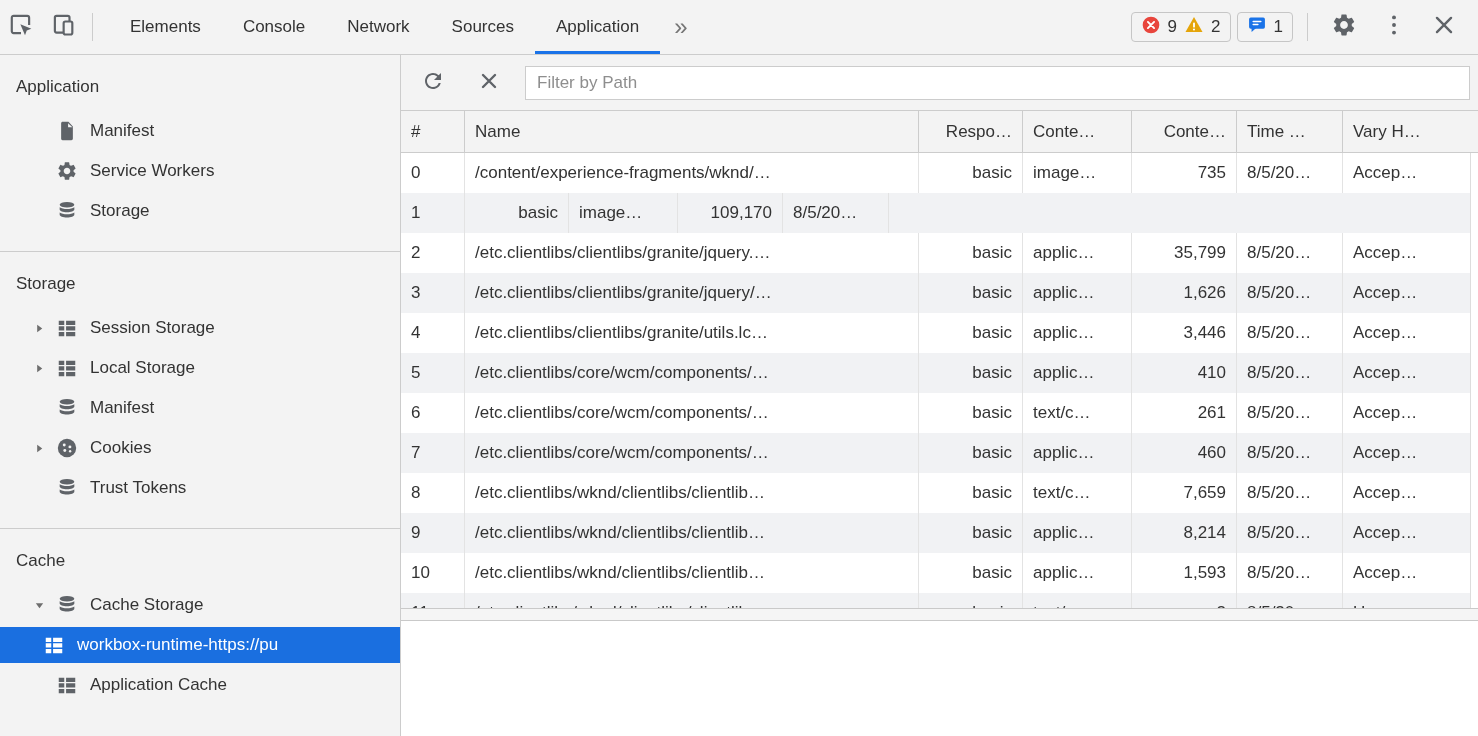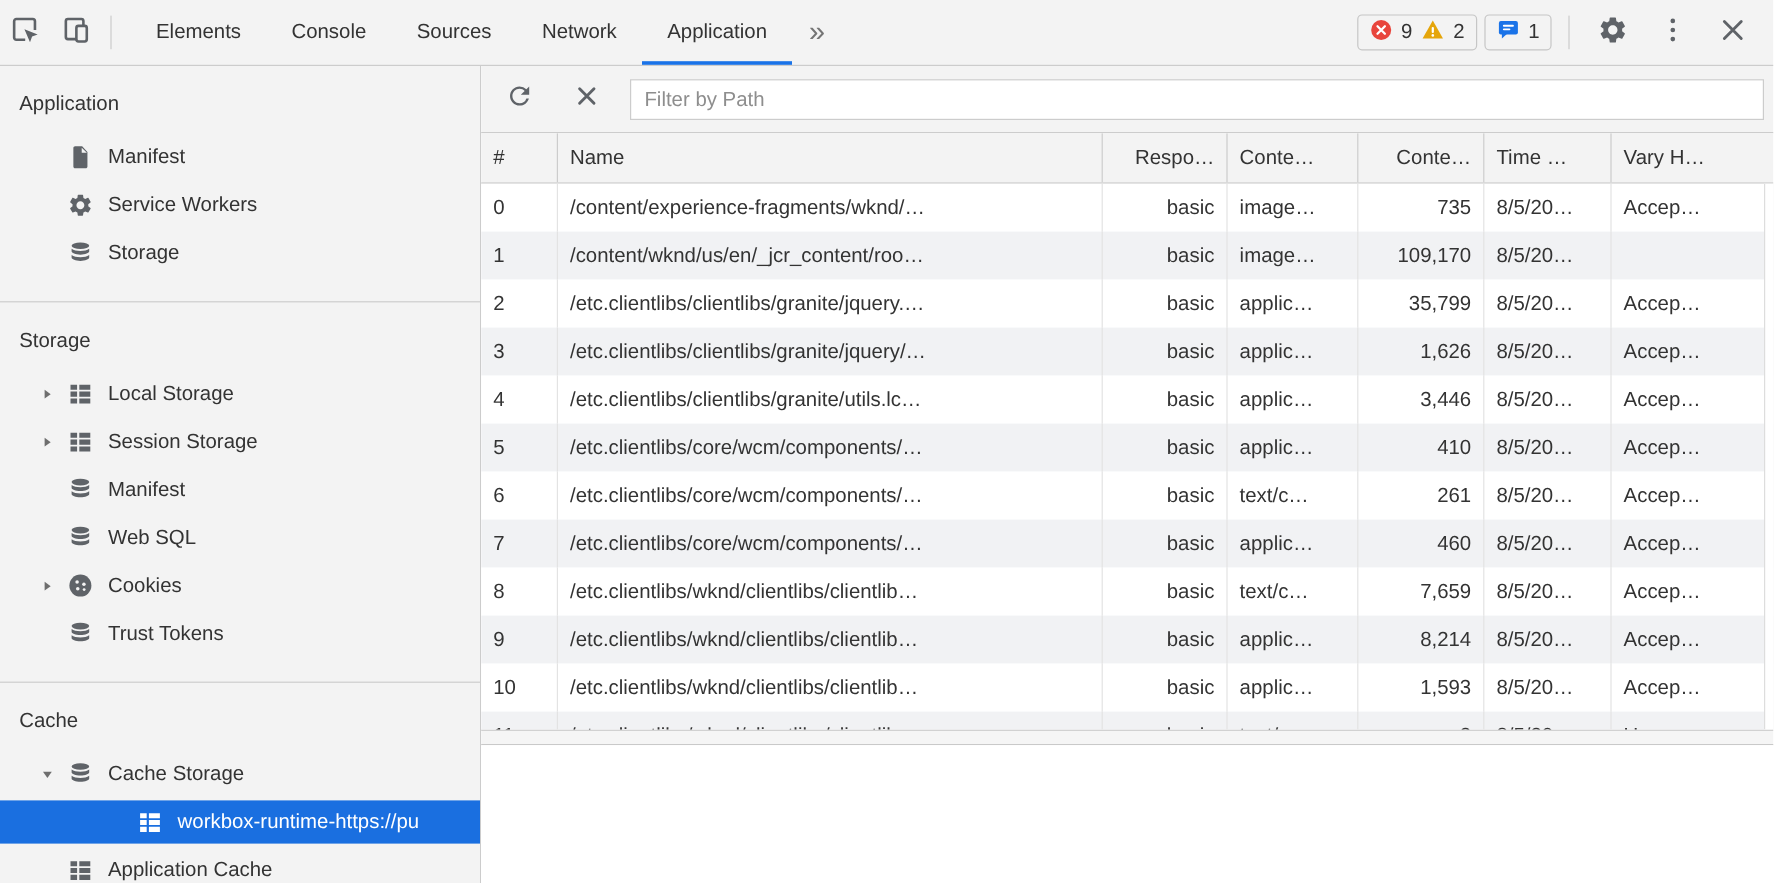--- a/index.html
+++ b/index.html
@@ -31,21 +31,21 @@
   
   .dt-body { display:flex; height:681px; }
   .sidebar { width:401px; flex:none; background:#f3f3f3; border-right:1px solid #ccc; overflow:hidden; }
   .sb-header { padding:22px 0 14px 16px; font-size:17px; color:#333; }
   .sb-divider { border-top:1px solid #ccc; margin-top:20px; }
   .sb-item { height:40px; display:flex; align-items:center; padding-left:34px; font-size:17px; white-space:nowrap; cursor:default; }
   .sb-item .expander { width:22px; flex:none; display:flex; align-items:center; color:#6e6e6e; }
   .sb-item .expander svg { width:11px; height:11px; }
   .icon { width:22px; height:22px; flex:none; margin-right:12px; color:#5f6368; display:inline-flex; }
   .icon svg { width:100%; height:100%; }
-  .sb-item.indent2 { padding-left:114px; }
+  .sb-item.indent2 { padding-left:43px; }
   .sb-item.selected { color:#fff; height:36px; margin:2px 0; }
   .sb-item.selected .icon { color:#fff; }
   
   .main { flex:1; min-width:0; display:flex; flex-direction:column; background:#fff; }
   .filter-bar { height:56px; flex:none; background:#f3f3f3; border-bottom:1px solid #ccc; display:flex; align-items:center; padding:0 8px 0 12px; }
   .fb-btn { width:40px; flex:none; display:flex; align-items:center; justify-content:center; color:#5f6368; }
   .fb-btn svg { width:24px; height:24px; }
   .fb-btn + .fb-btn { margin-left:16px; }
   .filter-input {
     flex:1; height:34px; margin-left:16px; border:1px solid #ccc; background:#fff;
@@ -85,22 +85,22 @@
         <svg viewBox="0 0 24 24" width="26" height="26" fill="none" stroke="currentColor" stroke-width="2">
           <rect x="4.5" y="3.5" width="13.5" height="15.5" rx="1.6"></rect>
           <rect x="12.6" y="8.8" width="8" height="12" rx="1.6" fill="#f3f3f3"></rect>
         </svg>
       </span>
     </div>
     <div class="vsep"></div>
     <div class="tabs" id="tabs">
         <div class="tab">Elements</div>
         <div class="tab">Console</div>
+        <div class="tab">Network</div>
         <div class="tab">Sources</div>
-        <div class="tab">Network</div>
         <div class="tab active" style="border-bottom-color: rgb(26, 115, 232);">Application</div>
       </div>
     <div class="more-tabs">
       <span>»</span>
     </div>
 
     <div class="toolbar-right">
       <div class="badge-group">
         <span>
           <svg viewBox="0 0 24 24" width="20" height="20">
@@ -194,56 +194,45 @@
           <span class="expander">
             <svg viewBox="0 0 24 24" fill="currentColor">
               <path d="M7 4l11 8-11 8z"></path>
             </svg>
           </span>
           <span class="icon">
             <svg viewBox="0 0 24 24" fill="currentColor">
               <path d="M3 4h6v4.6H3zM11 4h10v4.6H11zM3 10.2h6v4.6H3zM11 10.2h10v4.6H11zM3 16.4h6V21H3zM11 16.4h10V21H11z"></path>
             </svg>
           </span>
+          <span class="sb-label">Session Storage</span>
+        </div>
+        <div class="sb-item">
+          <span class="expander">
+            <svg viewBox="0 0 24 24" fill="currentColor">
+              <path d="M7 4l11 8-11 8z"></path>
+            </svg>
+          </span>
+          <span class="icon">
+            <svg viewBox="0 0 24 24" fill="currentColor">
+              <path d="M3 4h6v4.6H3zM11 4h10v4.6H11zM3 10.2h6v4.6H3zM11 10.2h10v4.6H11zM3 16.4h6V21H3zM11 16.4h10V21H11z"></path>
+            </svg>
+          </span>
           <span class="sb-label">Local Storage</span>
-        </div>
-        <div class="sb-item">
-          <span class="expander">
-            <svg viewBox="0 0 24 24" fill="currentColor">
-              <path d="M7 4l11 8-11 8z"></path>
-            </svg>
-          </span>
-          <span class="icon">
-            <svg viewBox="0 0 24 24" fill="currentColor">
-              <path d="M3 4h6v4.6H3zM11 4h10v4.6H11zM3 10.2h6v4.6H3zM11 10.2h10v4.6H11zM3 16.4h6V21H3zM11 16.4h10V21H11z"></path>
-            </svg>
-          </span>
-          <span class="sb-label">Session Storage</span>
         </div>
         <div class="sb-item">
           <span class="expander"></span>
           <span class="icon">
             <svg viewBox="0 0 24 24" fill="currentColor">
               <ellipse cx="12" cy="5.2" rx="8" ry="3"></ellipse>
               <path d="M4 7.9c1.8 1.3 4.7 2 8 2s6.2-.7 8-2v2.4c0 1.7-3.6 3-8 3s-8-1.3-8-3V7.9z"></path>
               <path d="M4 13.6c1.8 1.3 4.7 2 8 2s6.2-.7 8-2V16c0 1.7-3.6 3-8 3s-8-1.3-8-3v-2.4z"></path>
             </svg>
           </span>
           <span class="sb-label">Manifest</span>
-        </div>
-        <div class="sb-item">
-          <span class="expander"></span>
-          <span class="icon">
-            <svg viewBox="0 0 24 24" fill="currentColor">
-              <ellipse cx="12" cy="5.2" rx="8" ry="3"></ellipse>
-              <path d="M4 7.9c1.8 1.3 4.7 2 8 2s6.2-.7 8-2v2.4c0 1.7-3.6 3-8 3s-8-1.3-8-3V7.9z"></path>
-              <path d="M4 13.6c1.8 1.3 4.7 2 8 2s6.2-.7 8-2V16c0 1.7-3.6 3-8 3s-8-1.3-8-3v-2.4z"></path>
-            </svg>
-          </span>
-          <span class="sb-label">Web SQL</span>
         </div>
         <div class="sb-item">
           <span class="expander">
             <svg viewBox="0 0 24 24" fill="currentColor">
               <path d="M7 4l11 8-11 8z"></path>
             </svg>
           </span>
           <span class="icon">
             <svg viewBox="0 0 24 24" fill="currentColor">
               <circle cx="12" cy="12" r="10"></circle>
@@ -335,21 +324,20 @@
             <div class="cell" style="width: 64px;">0</div>
             <div class="cell" style="width: 454px;">/content/experience-fragments/wknd/…</div>
             <div class="cell right" style="width: 104px;">basic</div>
             <div class="cell" style="width: 109px;">image…</div>
             <div class="cell right" style="width: 105px;">735</div>
             <div class="cell" style="width: 106px;">8/5/20…</div>
             <div class="cell fill" style="width: 128px;">Accep…</div>
           </div>
           <div class="grow alt">
             <div class="cell" style="width: 64px;">1</div>
-            <div class="cell" style="width: 454px;">/content/wknd/us/en/_jcr_content/roo…</div>
             <div class="cell right" style="width: 104px;">basic</div>
             <div class="cell" style="width: 109px;">image…</div>
             <div class="cell right" style="width: 105px;">109,170</div>
             <div class="cell" style="width: 106px;">8/5/20…</div>
             <div class="cell fill" style="width: 128px;"></div>
           </div>
           <div class="grow">
             <div class="cell" style="width: 64px;">2</div>
             <div class="cell" style="width: 454px;">/etc.clientlibs/clientlibs/granite/jquery.…</div>
             <div class="cell right" style="width: 104px;">basic</div>

